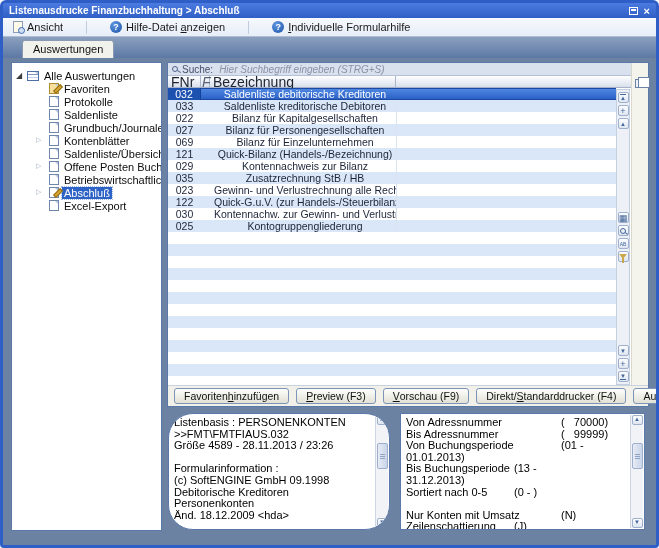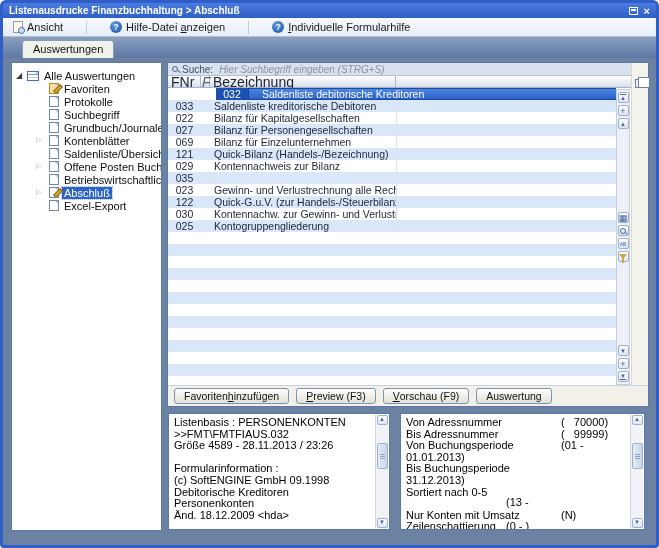--- a/index.html
+++ b/index.html
@@ -72,23 +72,23 @@
   .th{border-right:1px solid #aab6ca;display:flex;align-items:center;padding:0 3px;}
   .th.fnr{width:33px;}
   .th.fcol{width:9px;color:#5a6478;font-style:italic;padding:0 1px;}
   .th.name{width:186px;}
   .th.rest{flex:1;border-right:none;}
   .rows{position:absolute;left:0;right:32px;top:25px;bottom:21px;overflow:hidden;}
   .row{height:12px;display:flex;align-items:center;font-size:10.5px;color:#1c2438;}
   .row.alt{background:#d9e7f8;}
   .row .c-fnr{width:33px;text-align:center;flex:none;}
   .row .c-f{width:9px;flex:none;}
-  .row .c-name{width:186px;flex:none;padding-left:4px;white-space:nowrap;overflow:hidden;}
+  .row .c-name{width:186px;flex:none;padding-left:4px;white-space:nowrap;overflow:hidden;text-align:center;}
   .row .c-rest{flex:1;border-left:1px solid #dbe3f0;height:100%;}
-  .row.sel{background:linear-gradient(#4e86e2,#2b61c6);color:#fff;border-top:1px solid #1c4aa2;border-bottom:1px solid #1c4aa2;margin-left:48px;}
+  .row.sel{background:linear-gradient(#4e86e2,#2b61c6);color:#fff;border-top:1px solid #1c4aa2;border-bottom:1px solid #1c4aa2;}
   .row.sel .c-fnr{background:#1d51b0;border-right:1px solid #14419a;}
   .row.sel .c-rest{border-left-color:transparent;}
   .filler{position:absolute;left:0;right:0;top:144px;bottom:0;
       background:repeating-linear-gradient(#ffffff 0 12px,#d9e7f8 12px 24px);}
   .scroll-strip{position:absolute;top:26px;bottom:21px;right:18px;width:14px;background:#edf1f7;
       border:1px solid #c3cede;display:flex;flex-direction:column;align-items:center;padding:1px 0;}
   .sbtn{width:11px;height:11px;margin:1px 0;background:linear-gradient(#fdfdfe,#dde5f1);border:1px solid #9fb0cc;
       border-radius:2px;display:flex;align-items:center;justify-content:center;color:#44679c;font-size:6px;flex:none;}
   .sbtn.bar-top::before{content:"▲";border-top:1px solid #44679c;padding-top:0px;font-size:6px;}
   .sbtn.up::before{content:"▲";}
@@ -103,26 +103,26 @@
   .funnel{width:0;height:0;border-left:4px solid transparent;border-right:4px solid transparent;
       border-top:5px solid #c9a84c;position:relative;}
   .funnel::after{content:"";position:absolute;left:-1px;top:-1px;width:2px;height:5px;background:#c9a84c;}
   .spacer{flex:1;}
   .btn-strip{position:absolute;left:0;right:0;bottom:0;height:21px;background:#f2f1e9;border-top:1px solid #c9d2e0;
       display:flex;align-items:center;padding-left:6px;gap:7px;}
   .act-btn{height:16px;padding:0 9px;font-size:10.5px;color:#111;background:linear-gradient(#fefefc,#e1e1d6);
       border:1px solid #7d94ba;border-radius:3px;display:flex;align-items:center;white-space:nowrap;}
   
   .info-panel{padding:3px 5px;font-size:11px;color:#000;line-height:11.6px;white-space:nowrap;overflow:hidden;}
-  .info-left{left:165px;top:355px;width:222px;height:117px;}
+  .info-left{left:165px;top:355px;width:222px;height:117px;border-radius:25px;}
   .info-right{left:397px;top:355px;width:245px;height:117px;}
   .iline{height:11.6px;position:relative;}
   .ival{position:absolute;white-space:pre;}
   .ival.pos-a{left:155px;}
-  .ival.pos-b{left:100px;margin-top:34px;}
+  .ival.pos-b{left:108px;}
   .vscroll{position:absolute;top:1px;bottom:1px;right:1px;width:13px;background:#f2f3f6;border-left:1px solid #cdd5e2;
       display:flex;flex-direction:column;align-items:center;}
   .vscroll .sbtn{width:11px;height:10px;margin:0;}
   .vscroll .thumb{width:11px;height:26px;background:linear-gradient(90deg,#e7ecf5,#c8d4e8);border:1px solid #9fb0cc;
       border-radius:2px;margin-top:18px;display:flex;flex-direction:column;justify-content:center;gap:1px;align-items:center;}
   .vscroll .thumb i{display:block;width:5px;height:1px;background:#8fa3c4;}
 </style>
 </head>
 <body>
 
@@ -168,21 +168,21 @@
       <div class="tree-row child">
         <span class="ticon fav pencil"></span>
         <span class="tlabel">Favoriten</span>
       </div>
       <div class="tree-row child">
         <span class="ticon"></span>
         <span class="tlabel">Protokolle</span>
       </div>
       <div class="tree-row child">
         <span class="ticon"></span>
-        <span class="tlabel">Suchbegriff</span>
+        <span class="tlabel">Saldenliste</span>
       </div>
       <div class="tree-row child">
         <span class="ticon"></span>
         <span class="tlabel">Grundbuch/Journale</span>
       </div>
       <div class="tree-row child">
         <span class="exp closed">▷</span>
         <span class="ticon"></span>
         <span class="tlabel">Kontenblätter</span>
       </div>
@@ -267,20 +267,21 @@
         </div>
         <div class="row">
           <span class="c-fnr">029</span>
             <span class="c-f"></span>
           <span class="c-name">Kontennachweis zur Bilanz</span>
             <span class="c-rest"></span>
         </div>
         <div class="row alt">
           <span class="c-fnr">035</span>
             <span class="c-f"></span>
+          <span class="c-name">Zusatzrechnung StB / HB</span>
             <span class="c-rest"></span>
         </div>
         <div class="row">
           <span class="c-fnr">023</span>
             <span class="c-f"></span>
           <span class="c-name">Gewinn- und Verlustrechnung alle Rechtsformen</span>
             <span class="c-rest"></span>
         </div>
         <div class="row alt">
           <span class="c-fnr">122</span>
@@ -330,20 +331,25 @@
           </span>
         <span class="act-btn">
             <span></span>
             <span class="key">P</span>
             <span>review (F3)</span>
           </span>
         <span class="act-btn">
             <span></span>
             <span class="key">V</span>
             <span>orschau (F9)</span>
+          </span>
+        <span class="act-btn">
+            <span>Direkt/</span>
+            <span class="key">S</span>
+            <span>tandarddrucker (F4)</span>
           </span>
         <span class="act-btn">
             <span>Auswertung </span>
           </span>
       </div>
     </div>
 
     <div class="panel info-panel info-left">
       <div class="iline">Listenbasis : PERSONENKONTEN</div>
       <div class="iline">&gt;&gt;FMT\FMTFIAUS.032</div>

